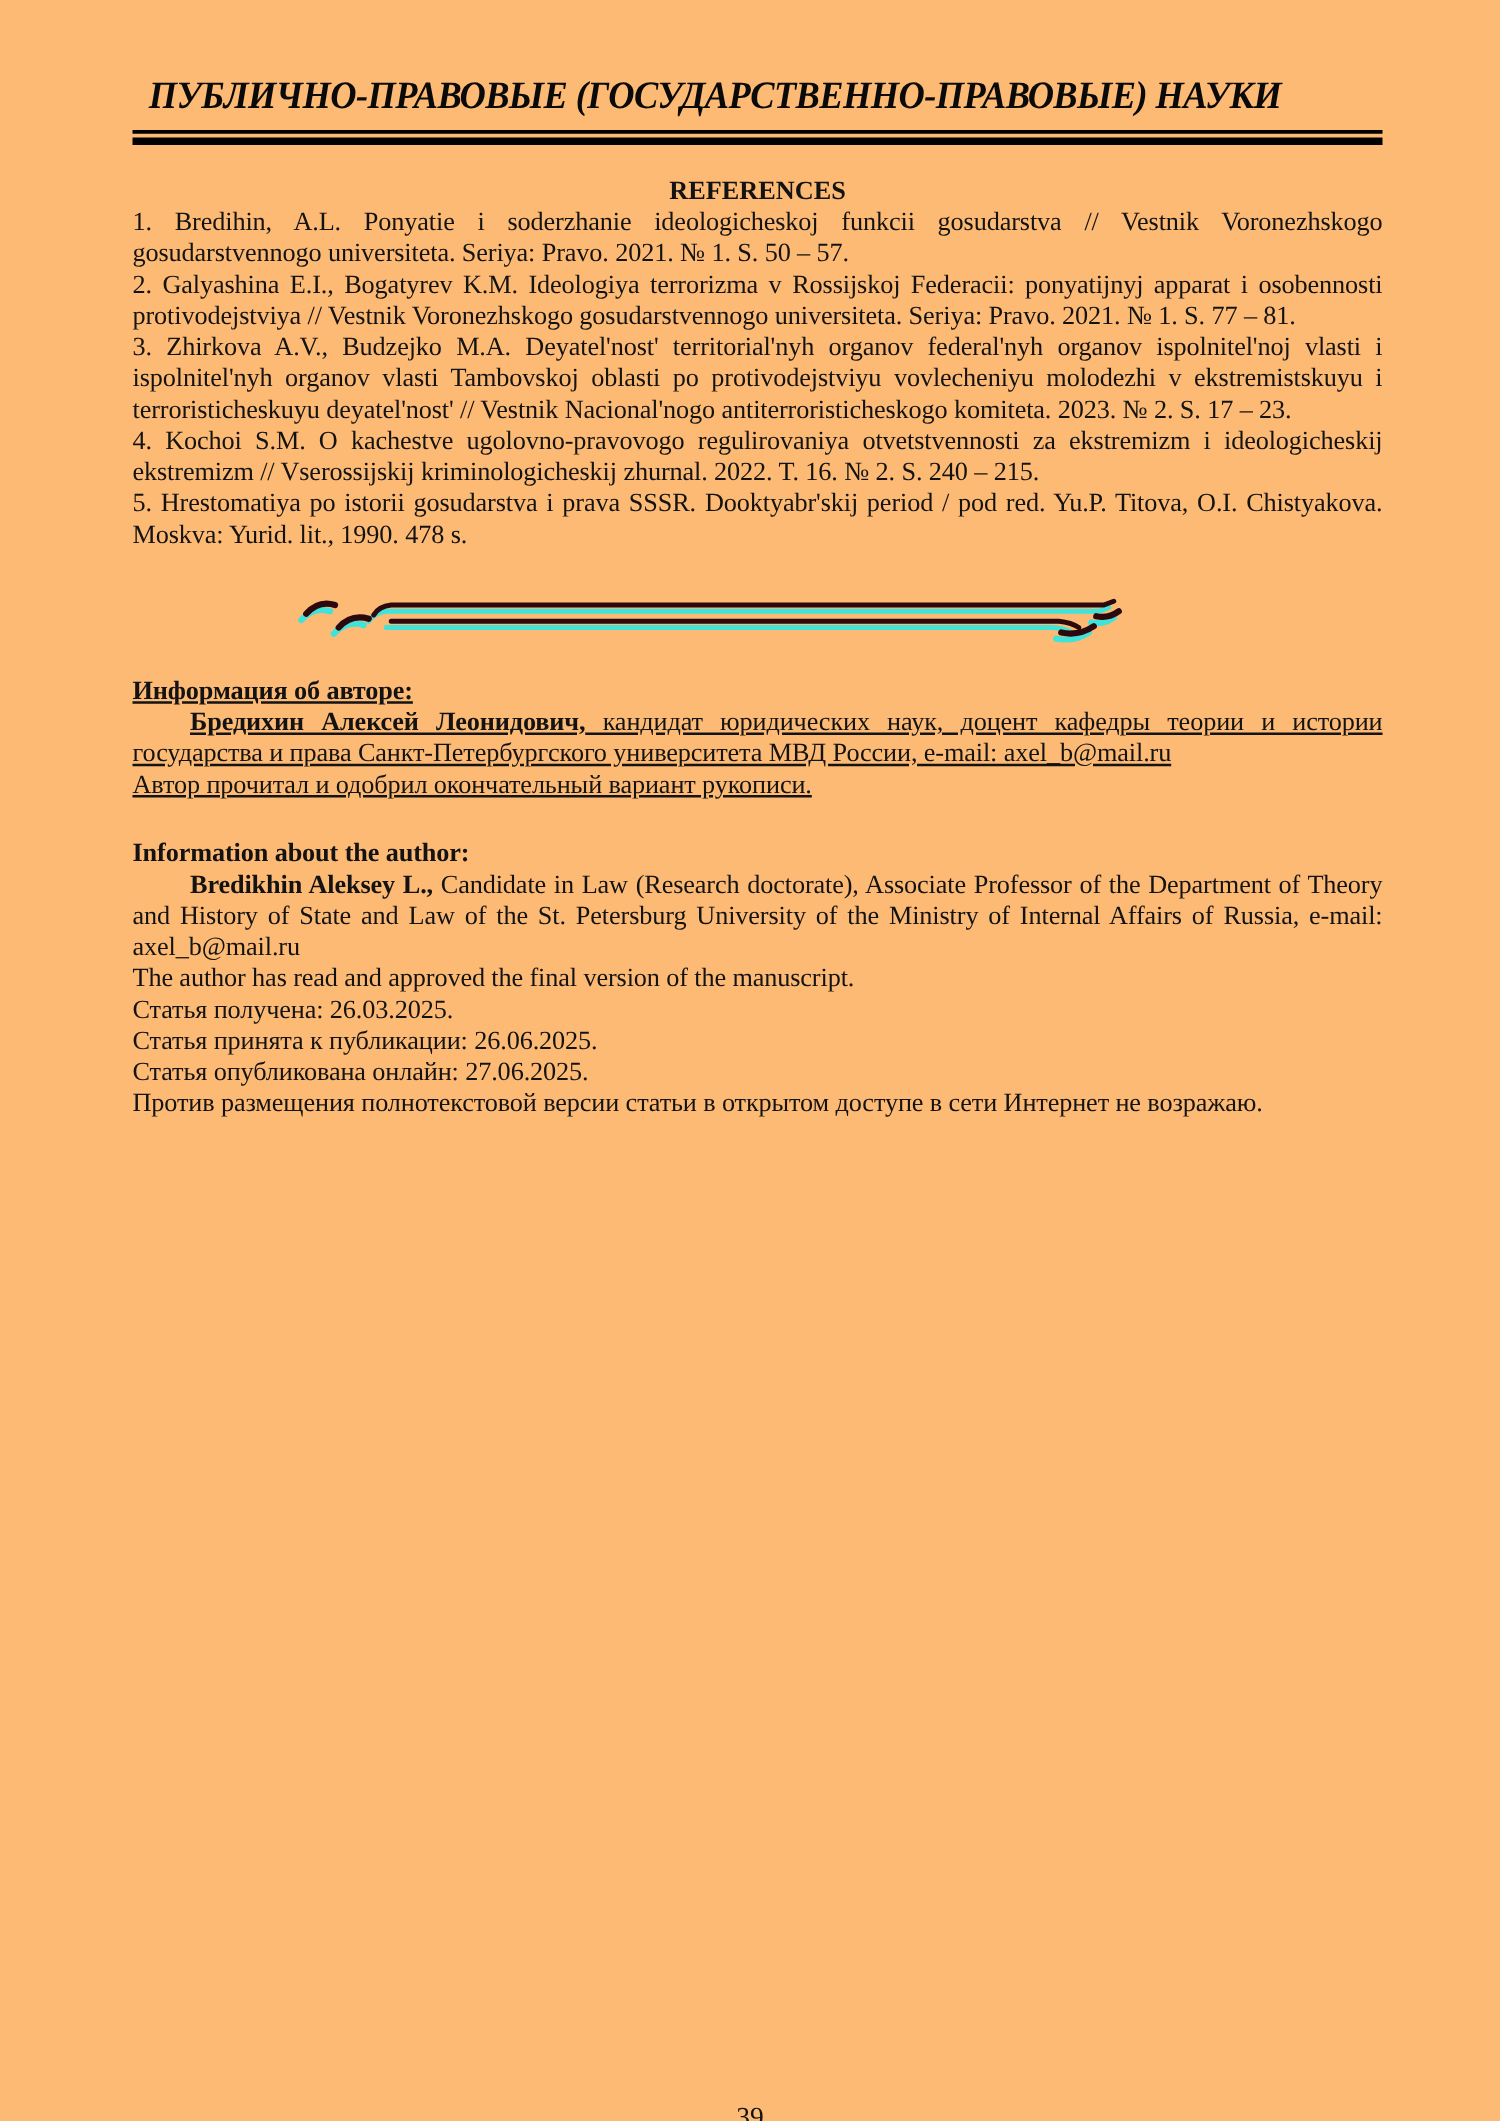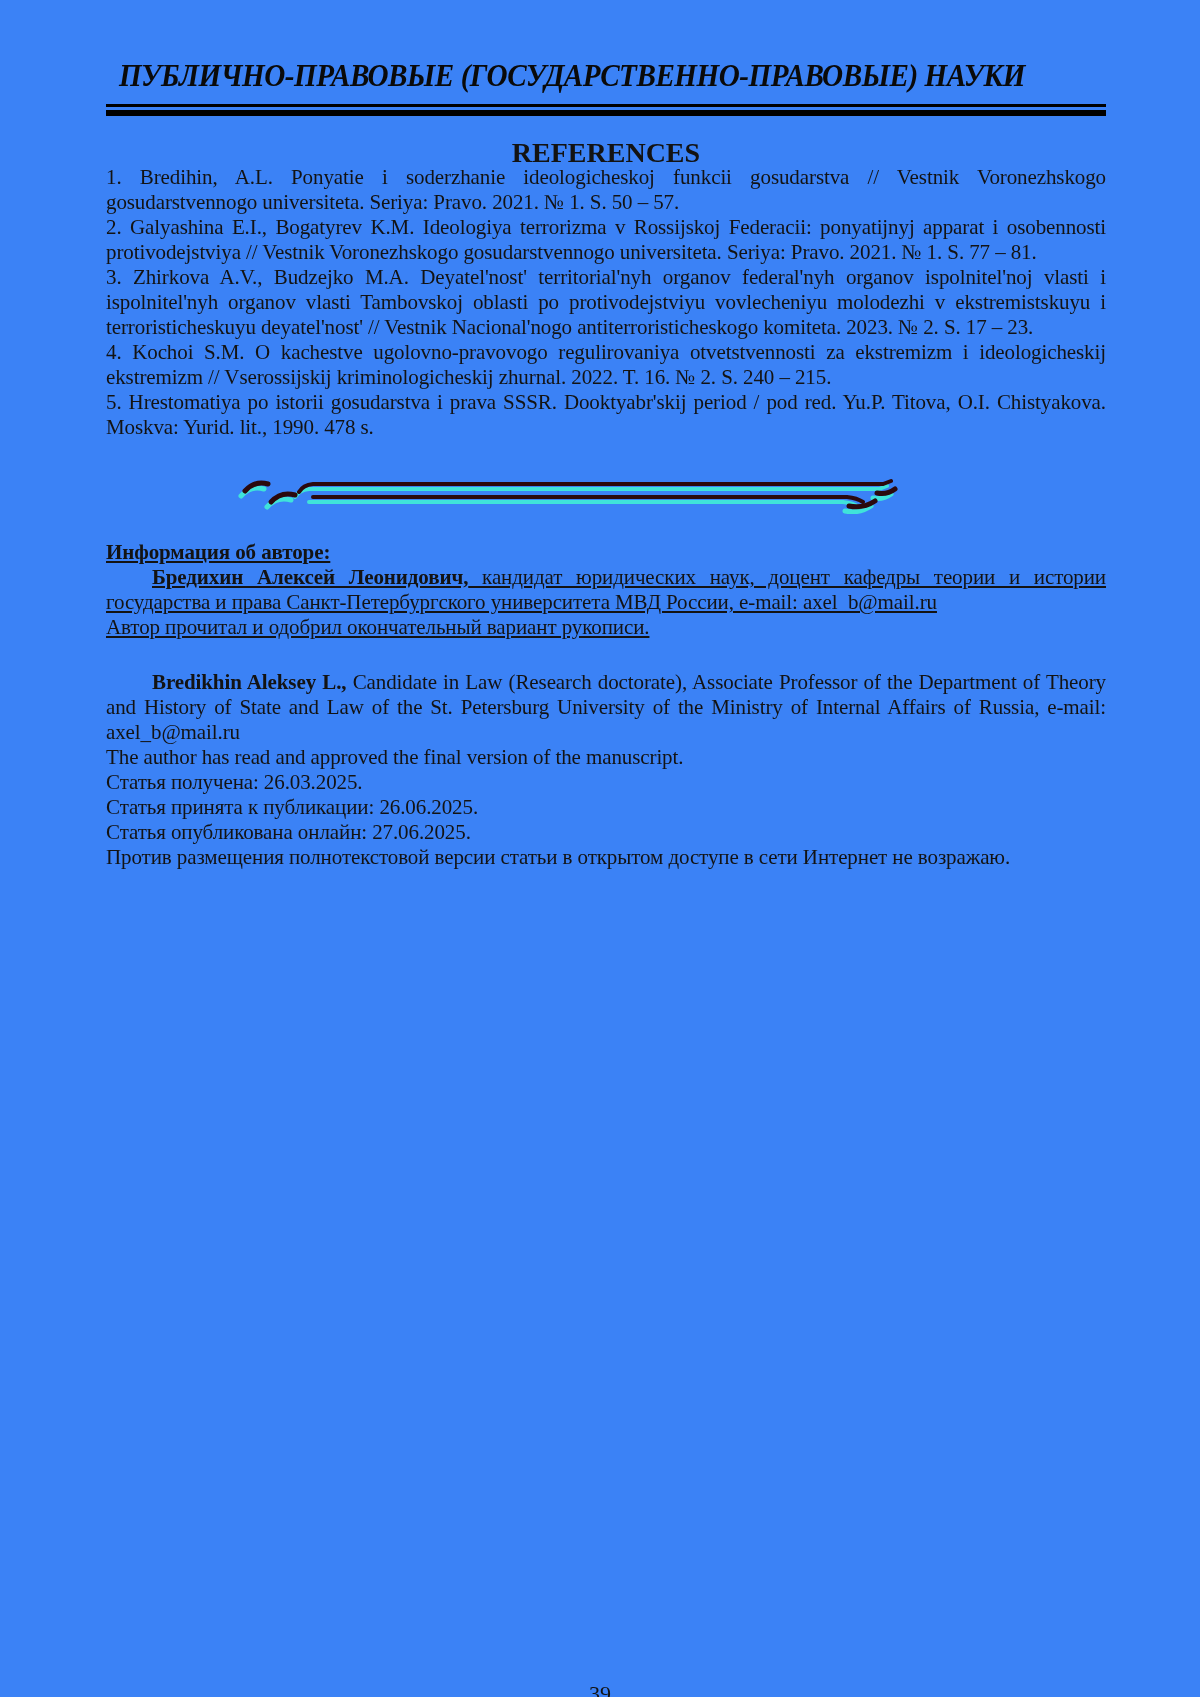--- a/index.html
+++ b/index.html
@@ -6,21 +6,21 @@
   body {
     width: 1200px; height: 1697px;
     background: #ffffff;
     font-family: "Liberation Serif", "DejaVu Serif", serif;
     color: #131313;
   }
   .page {
     position: relative;
     width: 1200px; height: 1697px;
     overflow: hidden;
-    background: #3b82f6;
+    background: #fdba74;
   }
   .content { padding: 0 94px 0 106px; }
 
   
   .running-header {
     margin: 56px 0 0 0;
     font-size: 31px;
     line-height: 40px;
     font-weight: bold;
     font-style: italic;
@@ -31,21 +31,21 @@
     color: #0a0a0a;
   }
   .double-rule { margin-top: 8px; }
   .double-rule .rule-thin  { height: 3px; background: #000; }
   .double-rule .rule-gap   { height: 3px; }
   .double-rule .rule-thick { height: 6px; background: #000; }
 
   
   .refs-heading {
     margin: 24px 0 0 0;
-    font-size: 28px;
+    font-size: 21px;
     line-height: 25px;
     font-weight: bold;
     text-align: center;
   }
   .ref {
     margin: 0;
     font-size: 21px;
     line-height: 25px;
     letter-spacing: -0.1px;
     text-align: justify;
@@ -138,20 +138,21 @@
 
     <section class="info-section section-ru" lang="ru">
       <p class="bold">Информация об авторе:</p>
       <p class="flowpara">
         <span class="bold">Бредихин Алексей Леонидович,</span><span> кандидат юридических наук, доцент кафедры теории и истории государства и права Санкт-Петербургского университета МВД России, e-mail: axel_b@mail.ru</span>
       </p>
       <p>Автор прочитал и одобрил окончательный вариант рукописи.</p>
     </section>
 
     <section class="info-section section-en" lang="en">
+      <p class="bold">Information about the author:</p>
       <p class="flowpara">
         <span class="bold">Bredikhin Aleksey L.,</span><span> Candidate in Law (Research doctorate), Associate Professor of the Department of Theory and History of State and Law of the St. Petersburg University of the Ministry of Internal Affairs of Russia, e-mail: axel_b@mail.ru</span>
       </p>
       <p>The author has read and approved the final version of the manuscript.</p>
     </section>
 
     <section class="dates-section" lang="ru">
       <p>Статья получена: 26.03.2025.</p>
       <p>Статья принята к публикации: 26.06.2025.</p>
       <p>Статья опубликована онлайн: 27.06.2025.</p>

